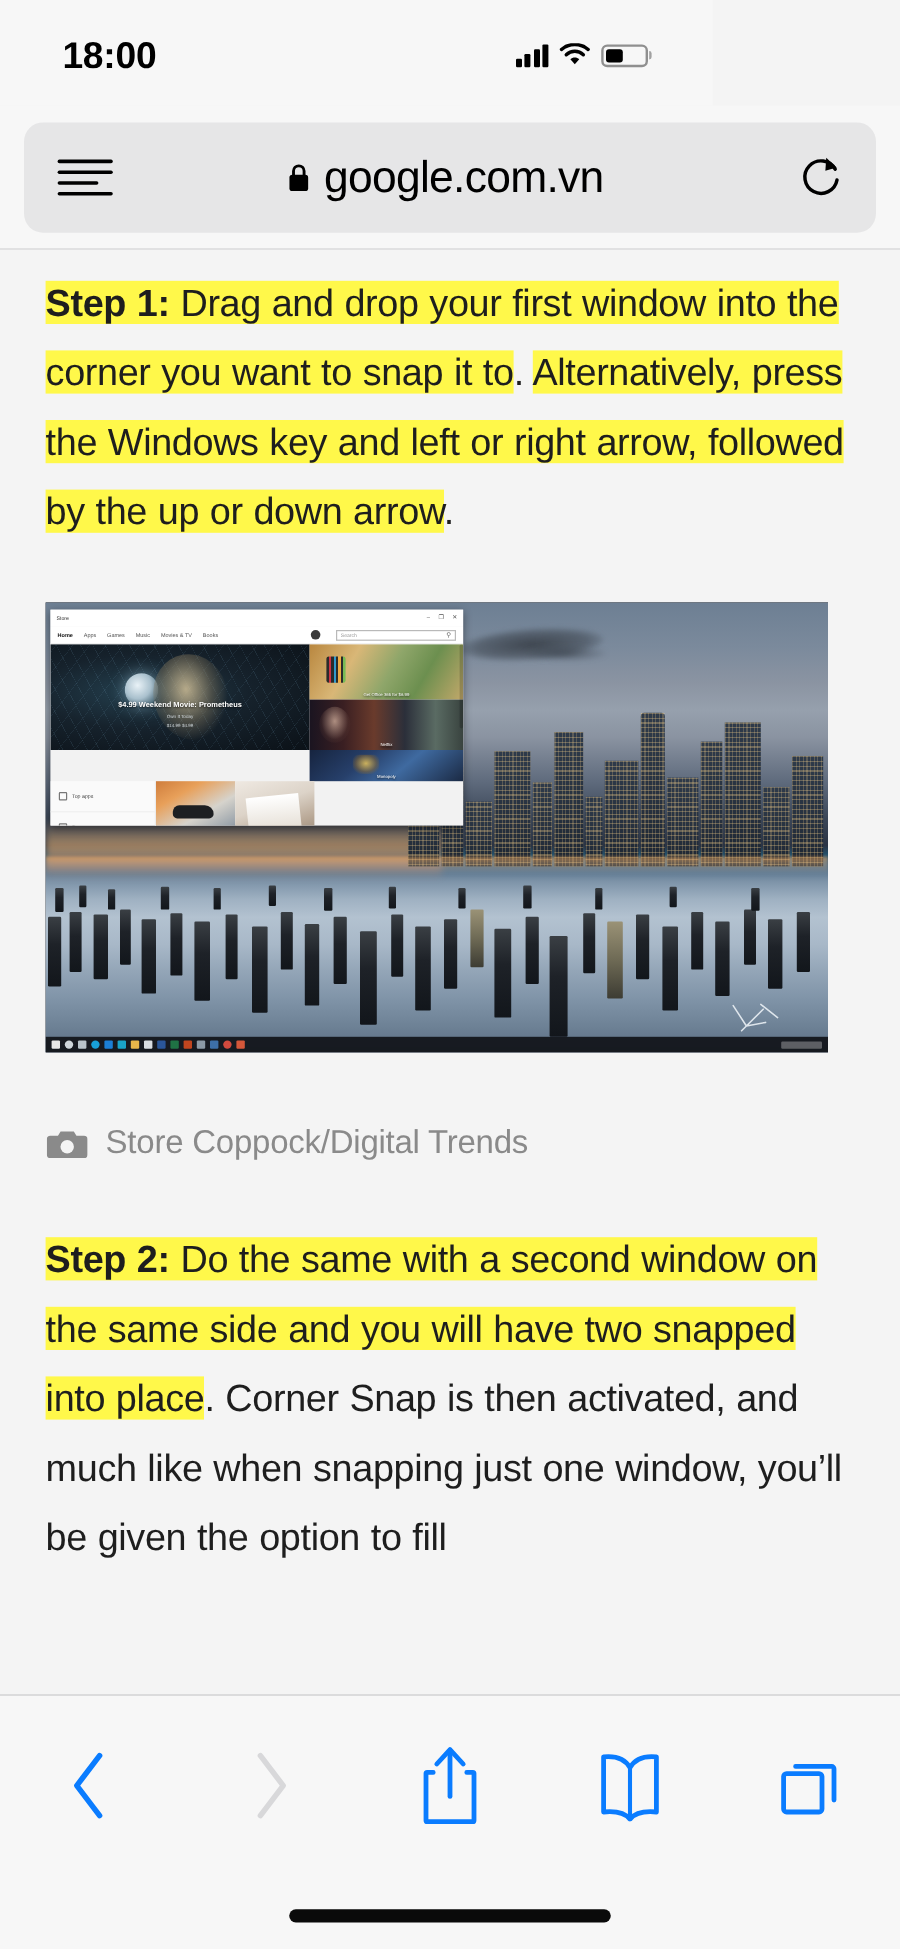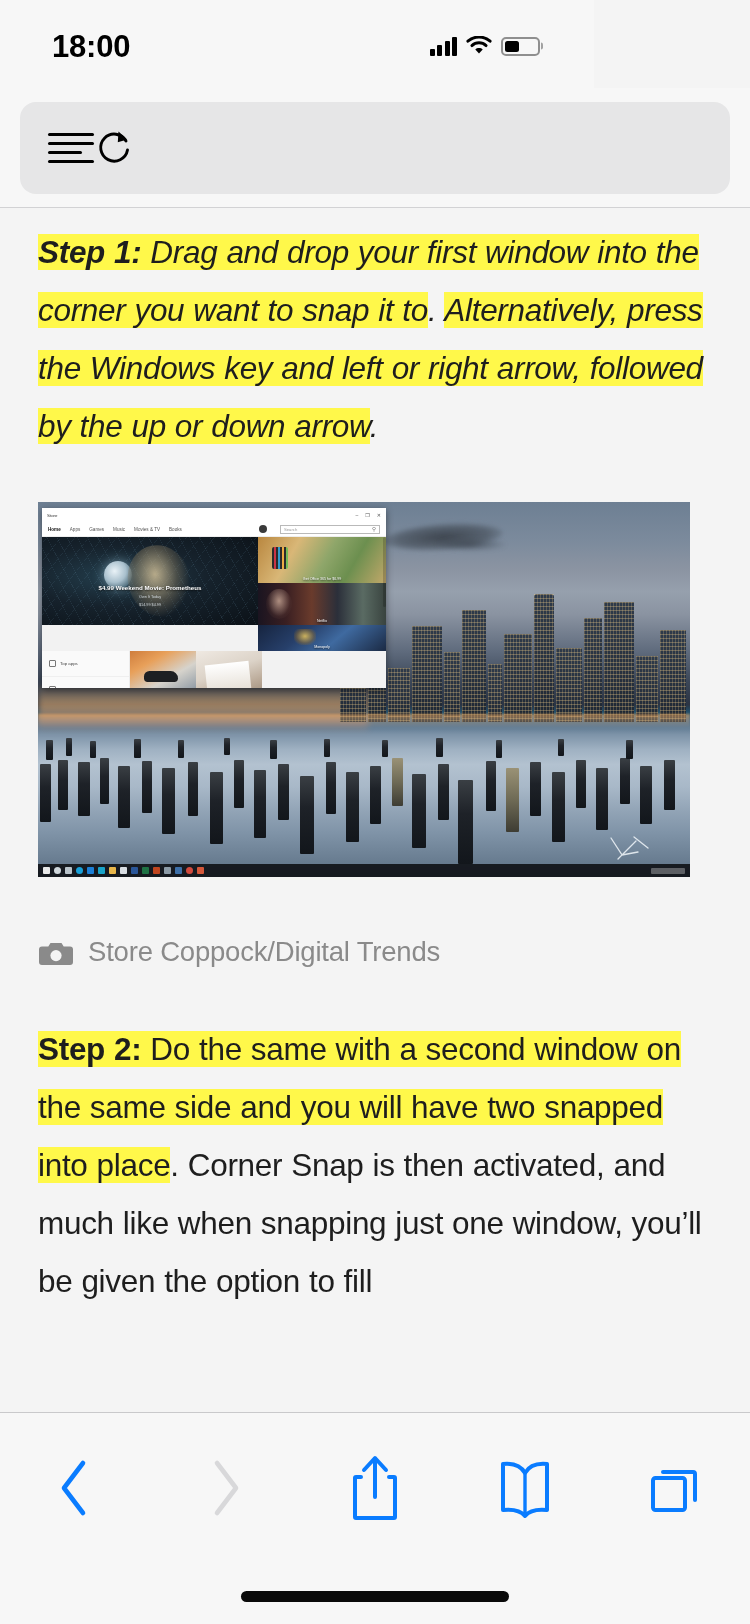--- a/index.html
+++ b/index.html
@@ -148,21 +148,21 @@
     padding: 0 38px;
   }
   .para {
     font-family: "Liberation Sans", sans-serif;
     font-size: 31.5px;
     line-height: 58px;
     color: #1e1e1e;
     letter-spacing: -0.3px;
     word-spacing: 0.5px;
   }
-  .para.p1 { margin-top: 14px; font-style: italic; }
+  .para.p1 { margin-top: 14px; }
   .para.p2 { margin-top: 0px; }
   mark {
     background: #fff84a;
     color: #1e1e1e;
     padding: 0;
   }
   mark b, b { font-weight: 700; }
 
   
   .figure {
@@ -479,20 +479,27 @@
     </div>
   </div>
 
   <div class="urlbar-wrap">
     <div class="urlbar">
       <div class="aa-icon">
         <span></span>
           <span></span>
           <span></span>
           <span></span>
+      </div>
+      <div class="url-center">
+        <svg class="lock-icon" viewBox="0 0 20 26">
+          <path d="M5.6 11 V7.6 a4.4 4.4 0 0 1 8.8 0 V11" stroke="#000" stroke-width="2.4" fill="none"></path>
+          <rect x="2.2" y="10.6" width="15.6" height="13.6" rx="2.4" fill="#000"></rect>
+        </svg>
+        <span class="url-text">google.com.vn</span>
       </div>
       <svg class="reload-icon" viewBox="0 0 36 40">
         <path d="M30 13 A13.5 13.5 0 1 0 31.5 22" stroke="#000" stroke-width="2.9" fill="none" stroke-linecap="round"></path>
         <path d="M22.5 3.5 L31.2 11.5 L21.8 14.2" fill="#000"></path>
       </svg>
     </div>
   </div>
 
   <div class="content">
 

